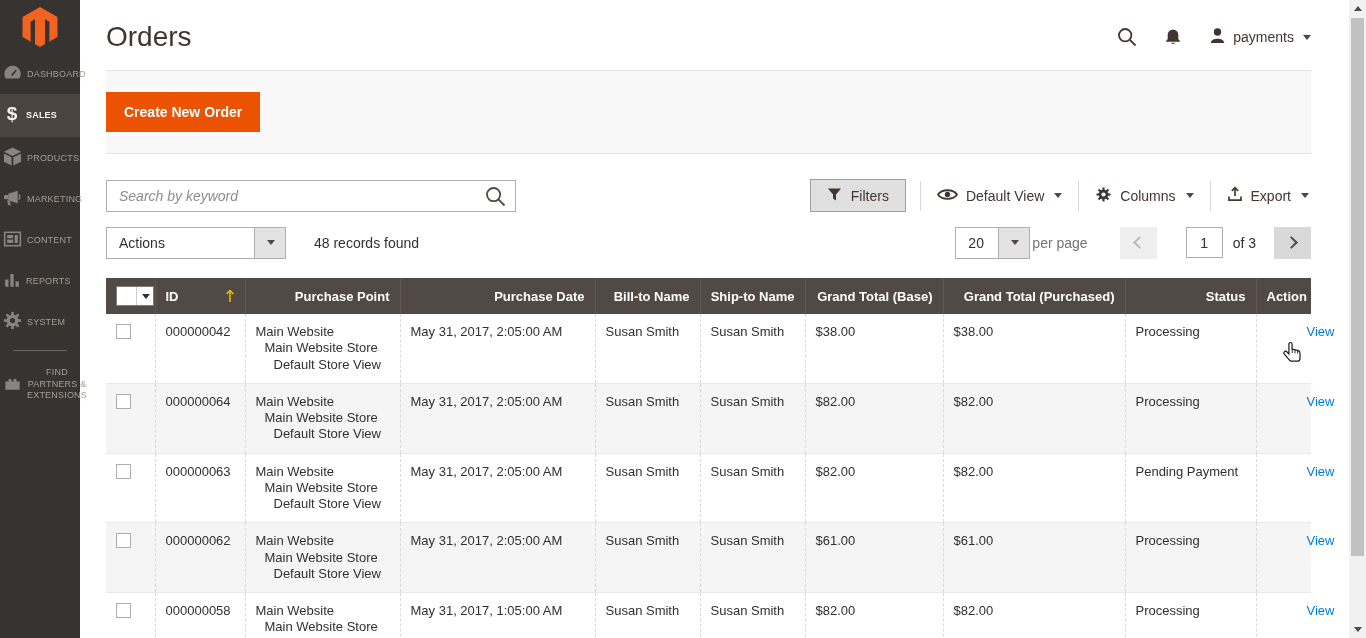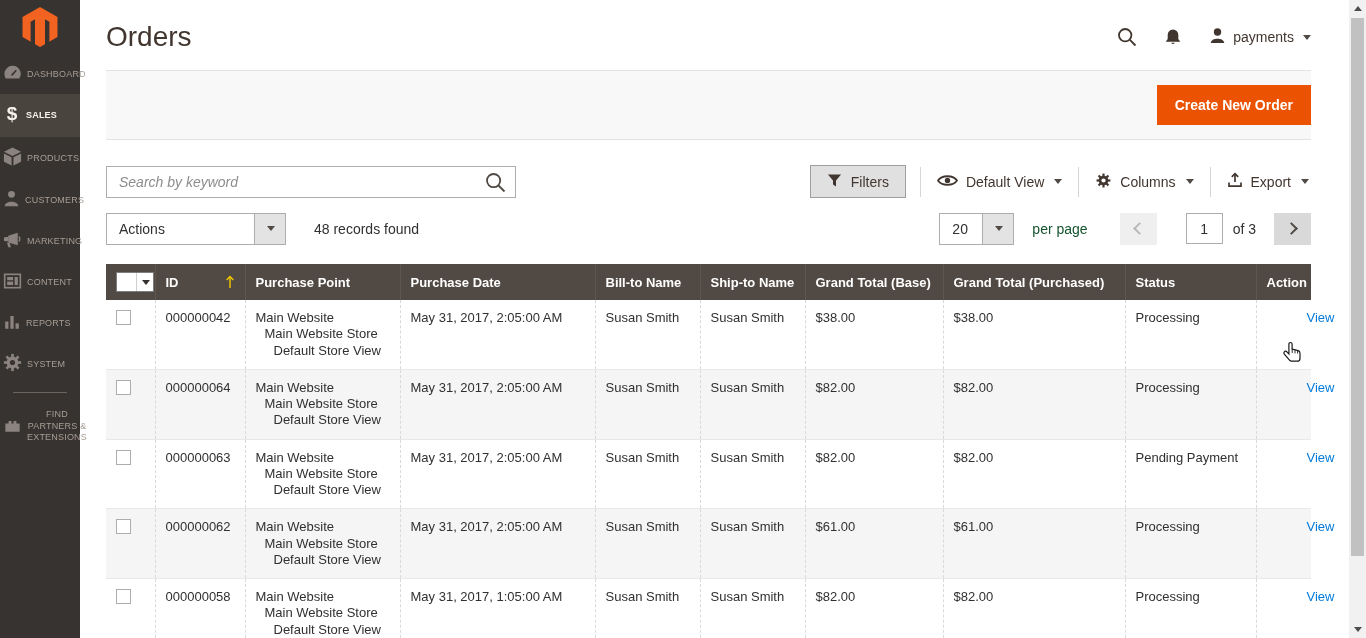--- a/index.html
+++ b/index.html
@@ -16,21 +16,21 @@
   .nav-divider { height: 1px; background: #6b645f; margin: 7px 13px; }
 
   
   .main { position: absolute; left: 80px; top: 0; width: 1269px; height: 638px; background: #fff; padding: 0 38px 0 26px; }
   .page-header { display: flex; justify-content: space-between; align-items: center; padding-top: 28px; height: 46px; }
   .page-title { font-size: 28px; font-weight: 400; color: #41362f; margin: 0; }
   .header-icons { display: flex; align-items: center; gap: 27px; color: #41362f; }
   .icon-btn { cursor: pointer; display: flex; align-items: center; }
   .user-menu { display: flex; align-items: center; gap: 7px; font-size: 14px; color: #41362f; cursor: pointer; }
 
-  .action-band { margin-top: 24px; height: 70px; background: #f8f8f8; border-top: 1px solid #e3e3e3; border-bottom: 1px solid #e3e3e3; display: flex; align-items: center; justify-content: flex-end; }
+  .action-band { margin-top: 24px; height: 84px; background: #f8f8f8; border-top: 1px solid #e3e3e3; border-bottom: 1px solid #e3e3e3; display: flex; align-items: center; justify-content: flex-start; }
   .create-btn { background: #eb5202; color: #fff; border: 1px solid #eb5202; font-weight: 700; font-size: 14px; padding: 0 17px; height: 40px; cursor: pointer; font-family: inherit; }
 
   
   .grid-toolbar { margin-top: 25px; display: flex; justify-content: space-between; align-items: center; height: 33px; }
   .search-box { position: relative; width: 410px; height: 32px; border: 1px solid #adadad; background: #fff; }
   .search-box input { width: 100%; height: 100%; border: 0; outline: 0; padding: 0 40px 0 12px; font-size: 14px; font-style: italic; color: #ef4444; background: transparent; font-family: inherit; }
   .search-box input::placeholder { color: #8d8d8d; font-style: italic; }
   .search-submit { position: absolute; right: 9px; top: 5px; cursor: pointer; color: #514943; }
   .toolbar-right { display: flex; align-items: center; }
   .tb-divider { width: 1px; height: 30px; background: #d6d6d6; margin: 0 14px; }
@@ -41,34 +41,34 @@
   
   .controls-row { margin-top: 14px; display: flex; justify-content: space-between; align-items: center; height: 33px; }
   .left-controls { display: flex; align-items: center; gap: 28px; }
   .sel { display: flex; align-items: stretch; border: 1px solid #adadad; height: 32px; background: #fff; cursor: pointer; }
   .sel .val { display: flex; align-items: center; padding: 0 12px; font-size: 14px; color: #303030; }
   .sel .caret-box { width: 31px; border-left: 1px solid #adadad; background: #e3e3e3; display: flex; align-items: center; justify-content: center; }
   .actions-select .val { width: 147px; }
   .records { font-size: 14px; color: #303030; }
   .right-controls { display: flex; align-items: center; }
   .pp-select .val { width: 42px; }
-  .pp-label { font-size: 14px; color: #14532d; margin-left: 18px; }
+  .pp-label { font-size: 14px; color: #737373; margin-left: 2px; }
   .page-btn { width: 37px; height: 32px; display: flex; align-items: center; justify-content: center; border: 0; cursor: pointer; background: #dadada; }
   .page-btn.prev { background: #efefef; margin-left: 32px; }
   .page-btn.next { background: #d9d9d9; margin-left: 18px; }
   .chev { width: 9px; height: 9px; border-right: 2px solid #514943; border-top: 2px solid #514943; }
   .chev.left  { transform: rotate(-135deg); border-color: #b9b9b9; margin-left: 3px; }
   .chev.right { transform: rotate(45deg); margin-right: 3px; }
   .page-input { width: 37px; height: 31px; border: 1px solid #adadad; text-align: center; font-size: 14px; color: #303030; font-family: inherit; margin-left: 29px; outline: none; }
   .of-pages { font-size: 14px; color: #303030; margin: 0 0 0 10px; }
 
   
   .orders-table { margin-top: 19px; border-collapse: collapse; table-layout: fixed; width: 1205px; }
   .orders-table thead th { background: #514943; color: #fff; font-size: 13px; font-weight: 700; text-align: left; padding: 0 10px; height: 36px; vertical-align: middle; cursor: pointer; }
-  .orders-table thead th + th { border-left: 1px solid #5f564f; }
+  .orders-table thead th + th { border-left: 1px solid #5f564f; text-align: right; }
   .orders-table tbody td { font-size: 13px; color: #303030; padding: 10px; vertical-align: top; border-left: 1px dashed #d9d9d9; }
   .orders-table tbody td:first-child { border-left: 0; }
   .orders-table tbody tr { height: 66px; background: #fff; border-bottom: 1px solid #e8e8e8; }
   .orders-table tbody tr:nth-child(even) { background: #f5f5f5; }
   .th-flex { display: flex; align-items: center; }
   .th-flex .sort { margin-left: auto; display: flex; }
   .pp-line2 { padding-left: 9px; }
   .pp-line3 { padding-left: 18px; }
   .pp-lines div { line-height: 1.25; }
   .view-link { color: #007bdb; cursor: pointer; text-decoration: none; margin-left: 40px; }
@@ -122,29 +122,20 @@
       </div>
       <div class="nav-item">
         <span>
           <svg width="21" height="21" viewBox="0 0 22 22" fill="currentColor">
               <path d="M11 1.5 L20 6 L11 10.5 L2 6 Z"></path>
               <path d="M2 7.8 L10 11.8 V20.4 L2 16.4 Z"></path>
               <path d="M20 7.8 L12 11.8 V20.4 L20 16.4 Z"></path>
             </svg>
         </span>
         <span class="lbl">PRODUCTS</span>
-      </div>
-      <div class="nav-item">
-        <span>
-          <svg width="19" height="21" viewBox="0 0 22 22" fill="currentColor">
-              <circle cx="11" cy="6.2" r="4"></circle>
-              <path d="M3.2 20 C3.2 13 18.8 13 18.8 20 Z"></path>
-            </svg>
-        </span>
-        <span class="lbl">CUSTOMERS</span>
       </div>
       <div class="nav-item">
         <span>
           <svg width="21" height="20" viewBox="0 0 22 20" fill="currentColor">
               <path d="M16.5 2.5 V15.5 L6.5 12.5 V5.5 Z"></path>
               <path d="M6.5 6.8 H3.6 A1.6 1.6 0 0 0 2 8.4 v1.4 a1.6 1.6 0 0 0 1.6 1.6 H6.5 Z"></path>
               <path d="M5.2 12.6 l1.4 5 h2.8 l-1.4-4.7 Z"></path>
               <path d="M17.7 6.2 a4.8 4.8 0 0 1 0 5.6" stroke="currentColor" stroke-width="1.3" fill="none"></path>
             </svg>
         </span>

